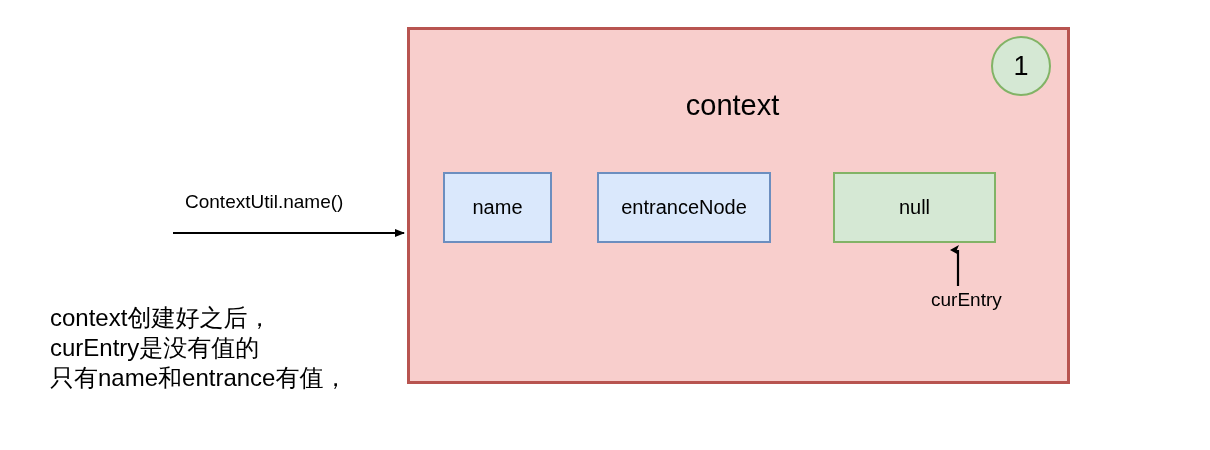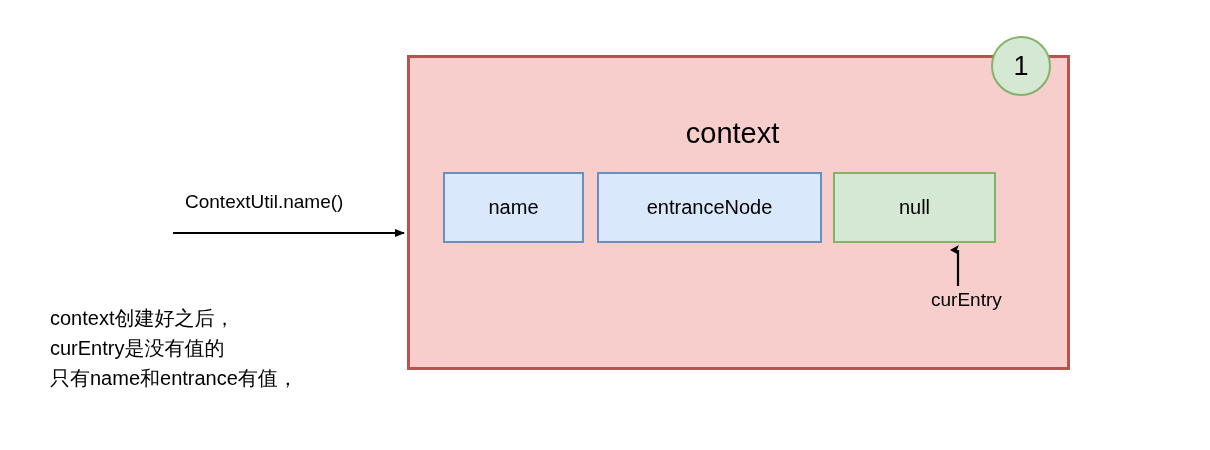--- a/index.html
+++ b/index.html
@@ -18,25 +18,24 @@
     background: #ffffff;
     overflow: hidden;
   }
 
   
   .context-box {
     position: absolute;
     left: 407px;
     top: 27px;
     width: 663px;
-    height: 315px;
+    height: 357px;
     background: #f8cecc;
     border: 3px solid #b85450;
     box-sizing: border-box;
-    margin-top: 28px;
   }
 
   .context-title {
     position: absolute;
     left: 0;
     top: 58px;
     width: 645px;
     text-align: center;
     font-size: 29px;
     line-height: 34px;
@@ -78,22 +77,22 @@
   }
   .field-box.blue {
     background: #dae8fc;
     border: 2px solid #6c8ebf;
   }
   .field-box.green {
     background: #d5e8d4;
     border: 2px solid #82b366;
     text-align: right;
   }
-  .field-name        { left: 443px; width: 141px; }
-  .field-entrance    { left: 597px; width: 225px; }
+  .field-name        { left: 443px; width: 109px; }
+  .field-entrance    { left: 597px; width: 174px; }
   .field-curentry    { left: 833px; width: 163px; }
 
   
   .arrow-layer {
     position: absolute;
     left: 0;
     top: 0;
     width: 1210px;
     height: 450px;
     pointer-events: none;
@@ -117,21 +116,21 @@
     font-size: 19px;
     line-height: 24px;
     white-space: nowrap;
     color: #000000;
   }
 
   .note-block {
     position: absolute;
     left: 50px;
     top: 303px;
-    font-size: 20px;
+    font-size: 24px;
     line-height: 30px;
     color: #000000;
     white-space: nowrap;
   }
   .note-block div { white-space: nowrap; }
 </style>
 </head>
 <body>
 
 <div id="canvas">

